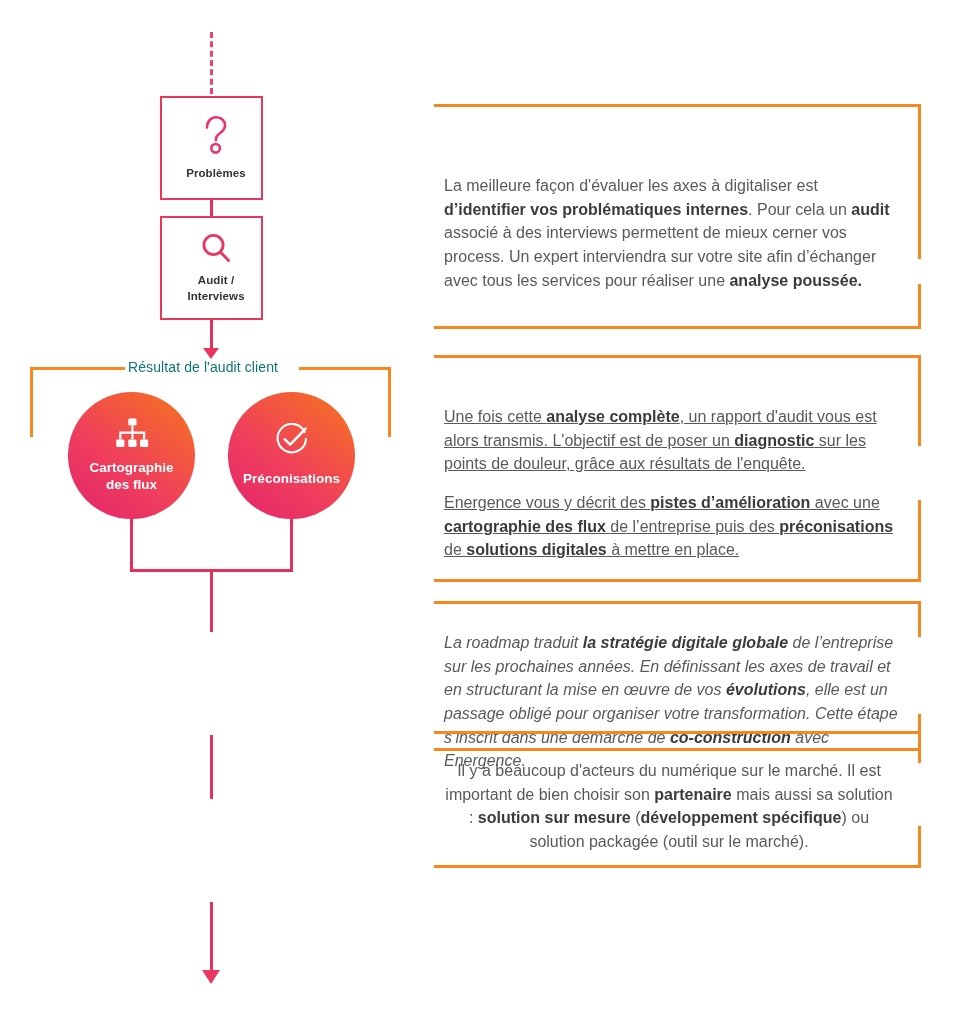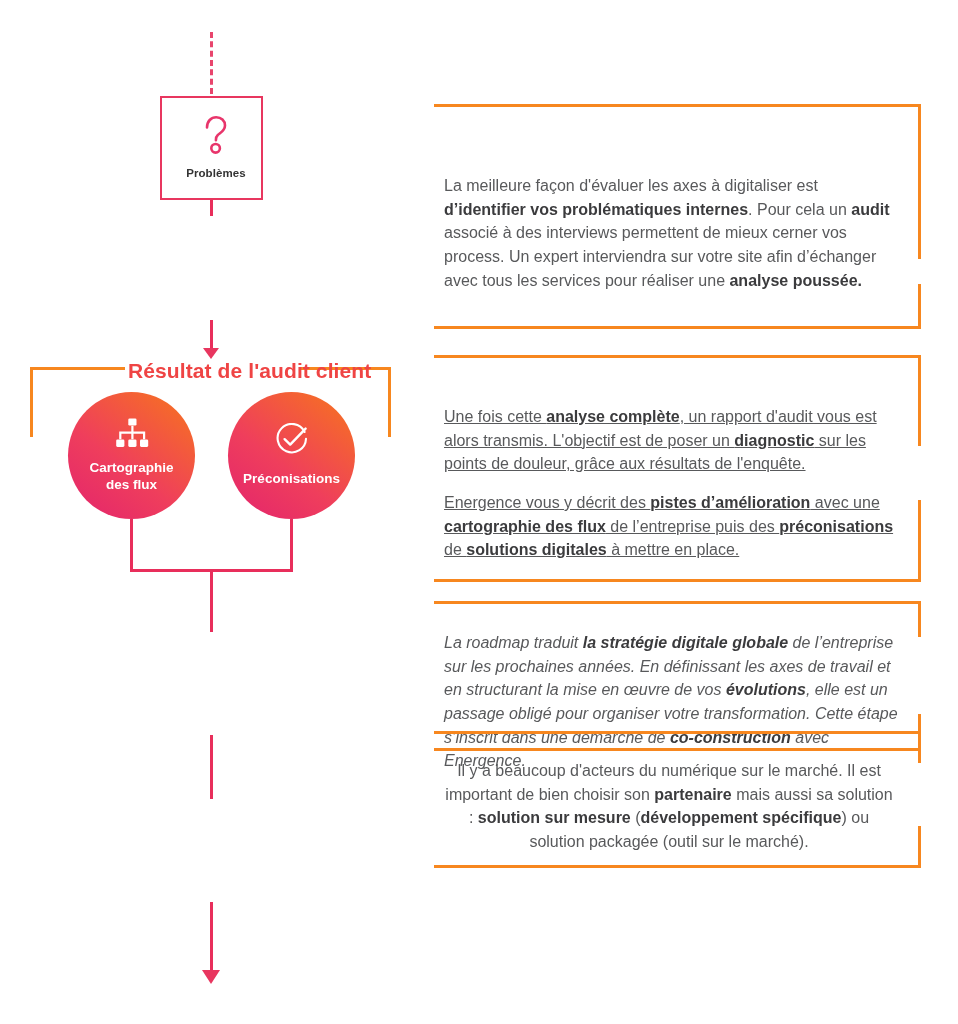--- a/index.html
+++ b/index.html
@@ -69,23 +69,23 @@
   .circle-label {
     color: #ffffff;
     font-size: 13.5px;
     font-weight: bold;
     text-align: center;
     line-height: 1.25;
   }
 
   .result-title {
     position: absolute;
-    font-size: 21px;
-    font-weight: bold;
-    color: #ef4444;
+    font-size: 14px;
+    font-weight: normal;
+    color: #0f766e;
     white-space: nowrap;
     letter-spacing: .1px;
   }
 
   
   .result-bracket {
     position: absolute;
     border-top: 3px solid #f7871f;
     border-left: 3px solid #f7871f;
   }
@@ -136,20 +136,32 @@
           <path d="M7 13.5 C7 7.2 11.2 3.2 16.2 3.2 C21.2 3.2 25 6.6 25 11.4
                    C25 16.6 20.5 18.6 17.8 21.0 C16.2 22.4 15.9 23.8 15.9 26.2" fill="none" stroke="#e8356b" stroke-width="2.6" stroke-linecap="round"></path>
           <circle cx="15.6" cy="34.3" r="4.3" fill="none" stroke="#e8356b" stroke-width="2.6"></circle>
         </svg>
       </div>
       <div class="step-label">Problèmes</div>
     </div>
 
     <div class="connector" style="left:210px; top:200px; width:3px; height:16px;"></div>
 
+    <div class="step-box" style="left:160px; top:216px; width:103px; height:104px;">
+      <div class="step-icon" style="margin-bottom:8px;">
+        <svg width="34" height="34" viewBox="0 0 34 34">
+          <circle cx="14.5" cy="14" r="9.6" fill="none" stroke="#e8365f" stroke-width="2.8"></circle>
+          <line x1="21.4" y1="21.0" x2="29.5" y2="29.5" stroke="#e8365f" stroke-width="2.8" stroke-linecap="round"></line>
+        </svg>
+      </div>
+      <div class="step-label">
+        <span>Audit /</span><br>
+        <span>Interviews</span>
+      </div>
+    </div>
 
     <div class="connector" style="left:210px; top:320px; width:3px; height:30px;"></div>
 
     <div style="position:absolute; left:203px; top:348px; width:0; height:0;
                 border-left:8px solid transparent; border-right:8px solid transparent;
                 border-top:11px solid #e8365f;"></div>
 
     <div class="result-bracket" style="left:30px; top:367px; width:95px; height:70px;"></div>
 
     <div class="result-bracket right" style="left:299px; top:367px; width:92px; height:70px;"></div>

